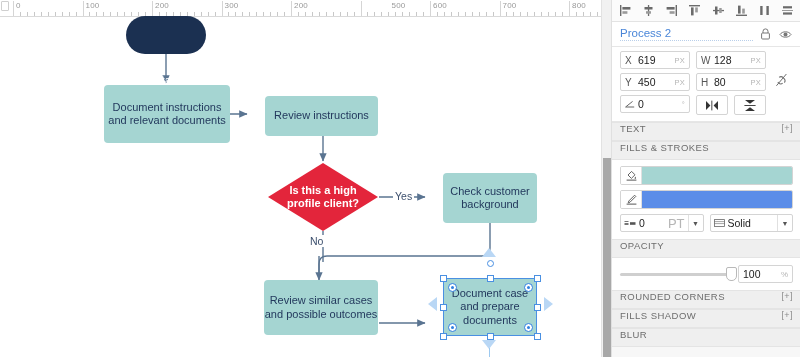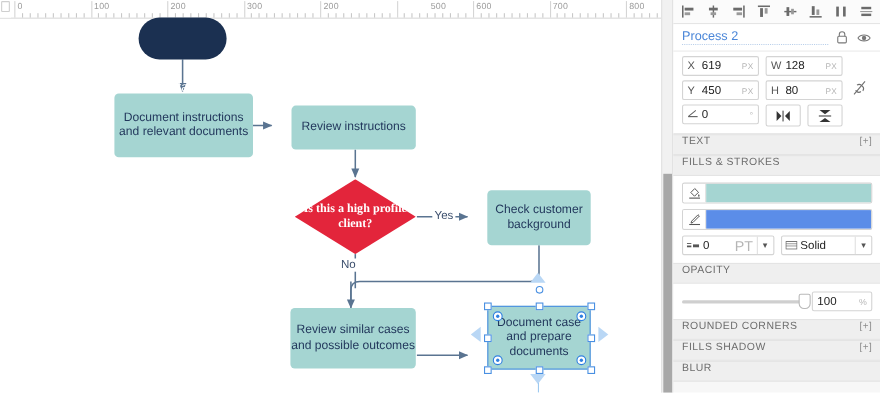--- a/index.html
+++ b/index.html
@@ -26,21 +26,21 @@
   #diagram{position:absolute;left:0;top:16px;width:601px;height:341px;}
   svg.flow{position:absolute;left:0;top:0;width:601px;height:341px;overflow:visible;}
 
   .node-label{
     position:absolute;display:flex;align-items:center;justify-content:center;
     text-align:center;line-height:1.22;pointer-events:none;
     font-family:"Liberation Sans",sans-serif;
   }
   .lbl-start{color:#ffffff;font-weight:normal;font-size:11.5px;margin-top:45px;}
   .lbl-proc{color:#23395d;font-size:11px;}
-  .lbl-dec{color:#ffffff;font-weight:bold;font-size:11px;font-family:Liberation Serif, serif;}
+  .lbl-dec{color:#ffffff;font-weight:bold;font-size:11px;}
   .edge-label{
     position:absolute;color:#3c4f6d;font-size:10.5px;
     font-family:"Liberation Sans",sans-serif;background:#fff;padding:0 2px;
   }
 
   
   .sel-handle{position:absolute;width:7px;height:7px;background:#fff;border:1.3px solid #4a90e2;box-sizing:border-box;}
   .sel-rot{position:absolute;width:7px;height:7px;border-radius:50%;background:#fff;border:1.3px solid #4a90e2;box-sizing:border-box;}
   .corner-dot{position:absolute;width:9px;height:9px;border-radius:50%;background:#fff;border:1.5px solid #2f7fe0;box-sizing:border-box;}
   .corner-dot:after{content:"";position:absolute;left:2px;top:2px;width:3px;height:3px;border-radius:50%;background:#2f7fe0;}

